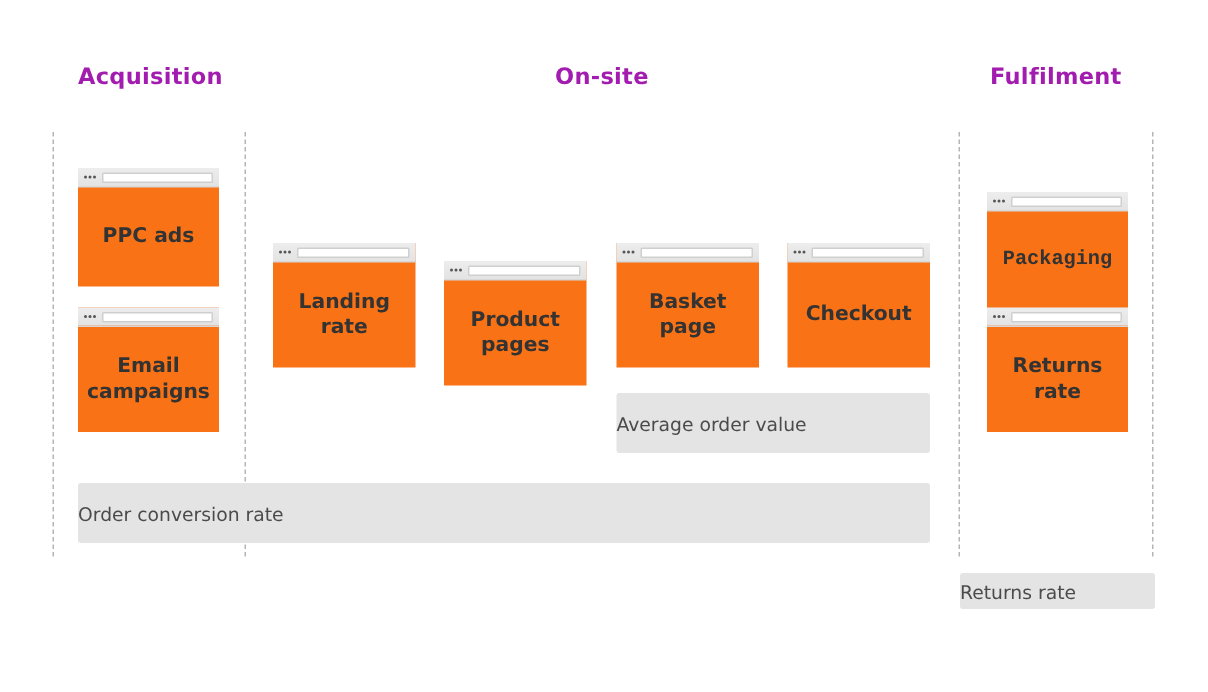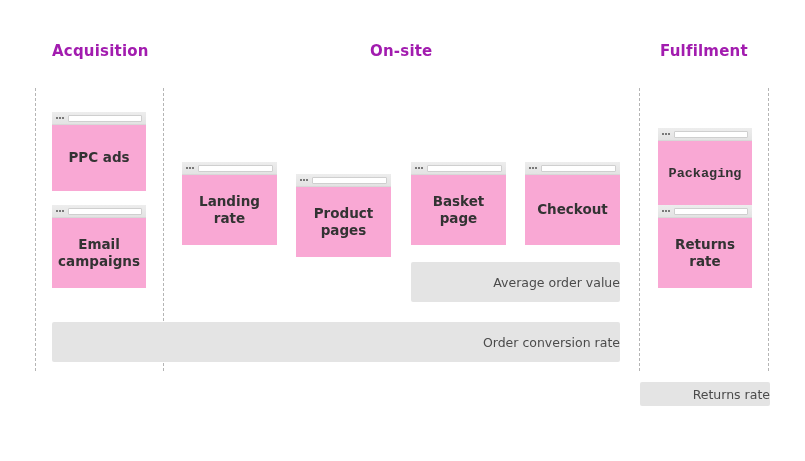--- a/index.html
+++ b/index.html
@@ -39,21 +39,21 @@
     font-size: 15px;
     font-weight: bold;
     letter-spacing: 0.2px;
     white-space: nowrap;
     z-index: 4;
   }
 
   
   .browser-card {
     position: absolute;
-    background: #f9a8d4;
+    background: #f97316;
     z-index: 2;
     display: flex;
     flex-direction: column;
   }
   .browser-chrome {
     height: 13px;
     flex: 0 0 13px;
     background: linear-gradient(#ededed, #e3e3e3);
     border-bottom: 1px solid #d8d8d8;
     display: flex;
@@ -102,21 +102,21 @@
     white-space: pre-line;
   }
 
   
   .metric-bar {
     position: absolute;
     background: #e4e4e4;
     border-radius: 2px;
     display: flex;
     align-items: center;
-    justify-content: flex-end;
+    justify-content: flex-start;
     z-index: 4;
   }
   .metric-label {
     font-size: 12.5px;
     color: #4b4b4b;
     white-space: nowrap;
   }
 </style>
 </head>
 <body>

